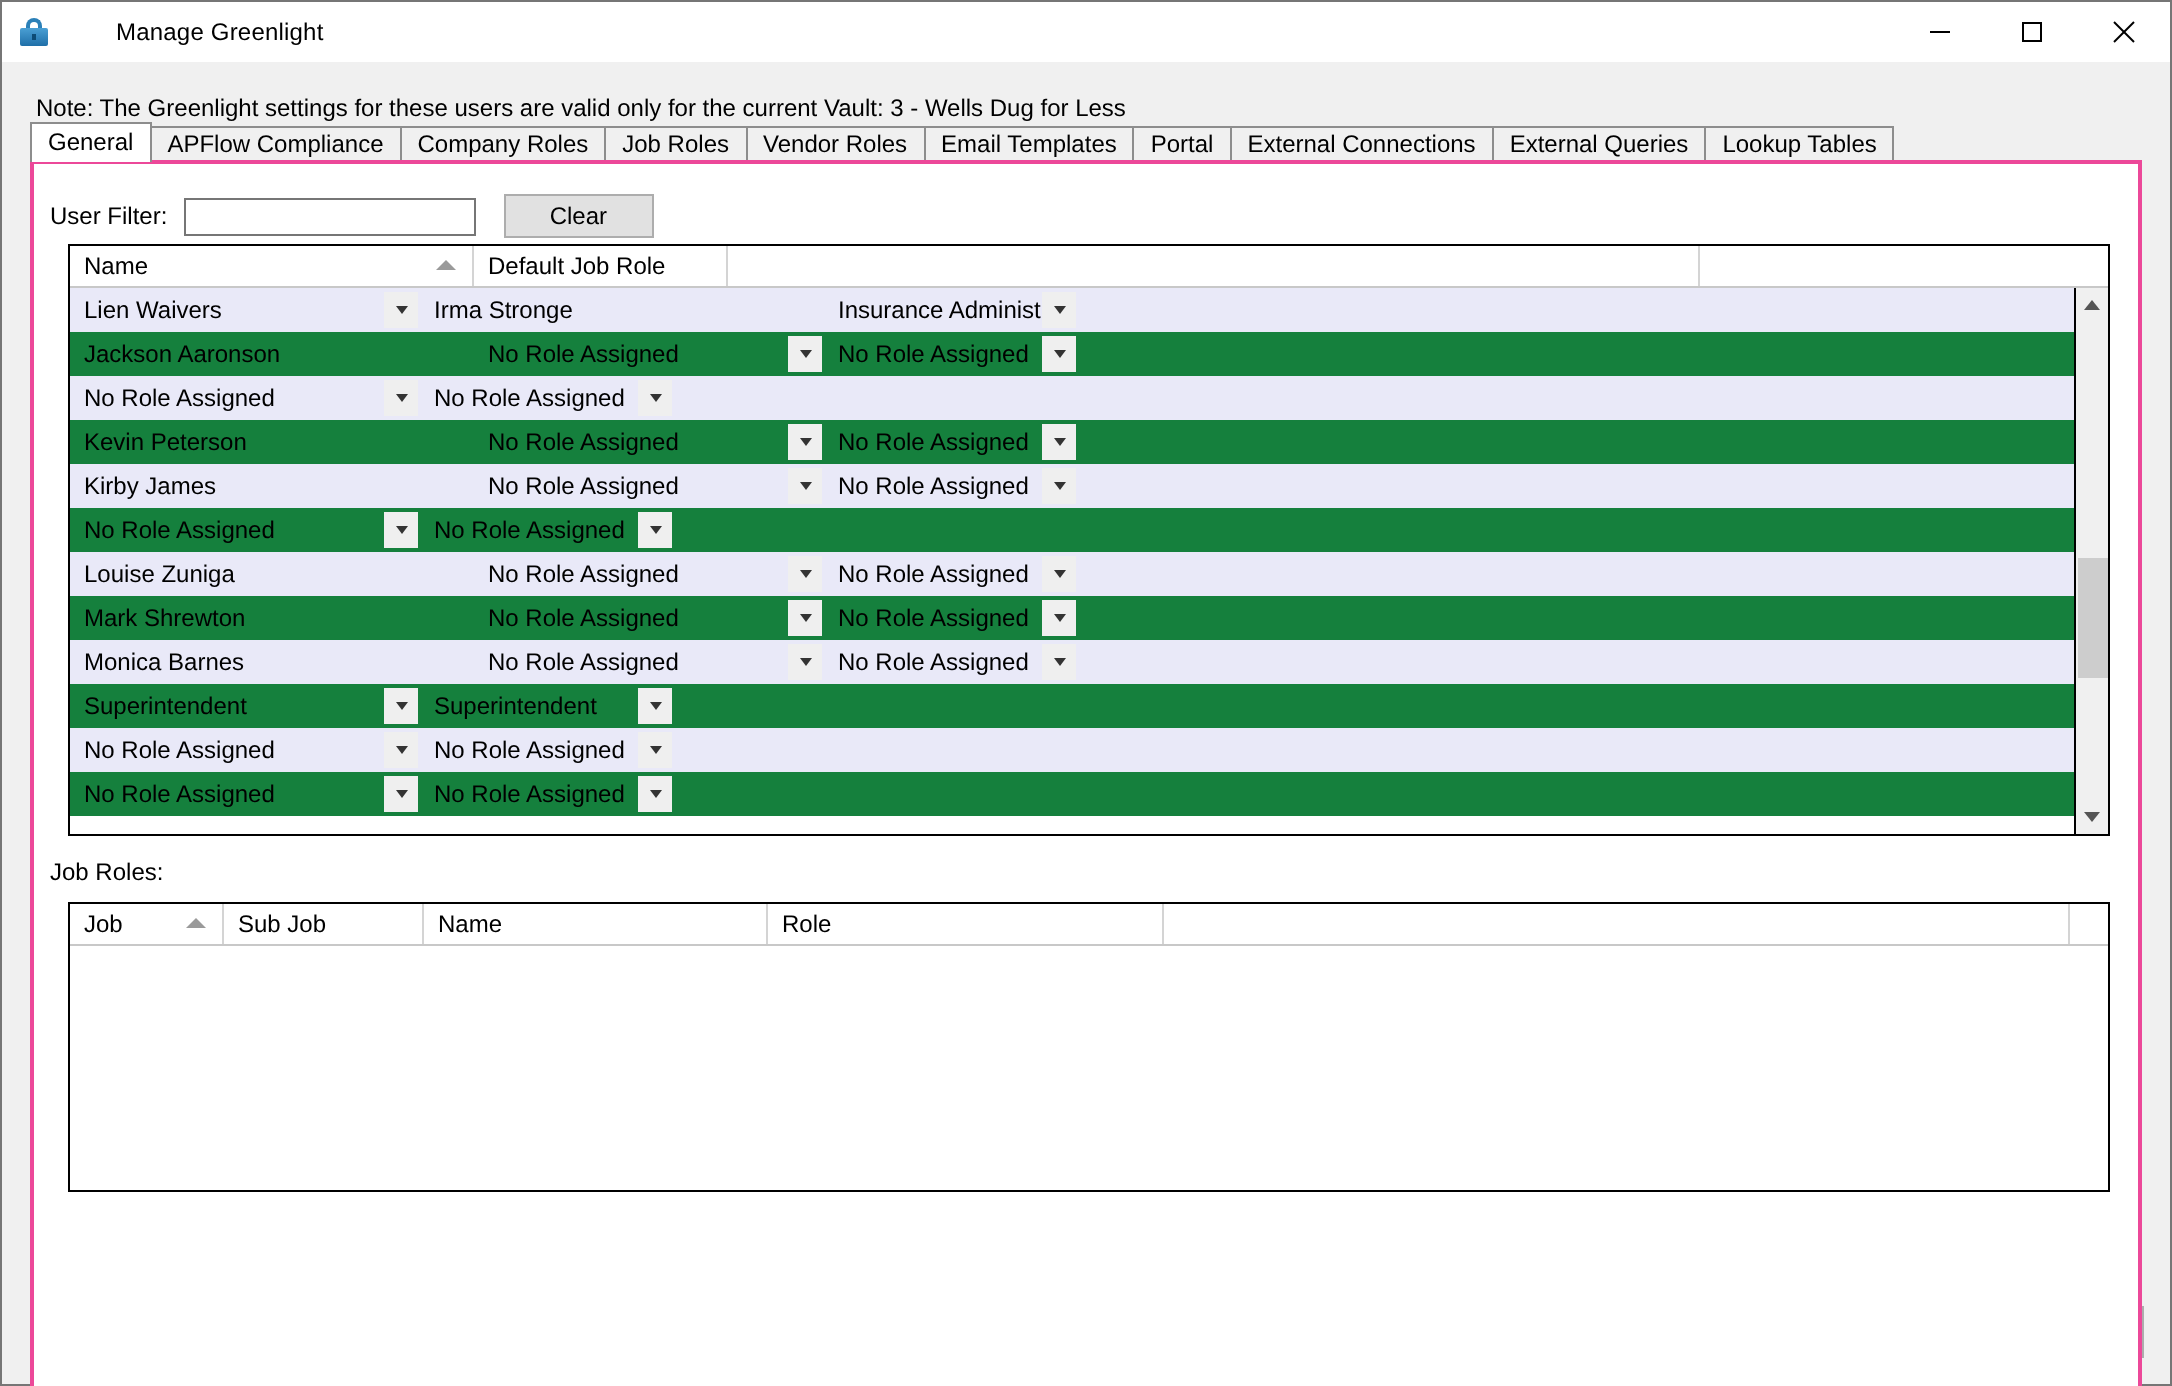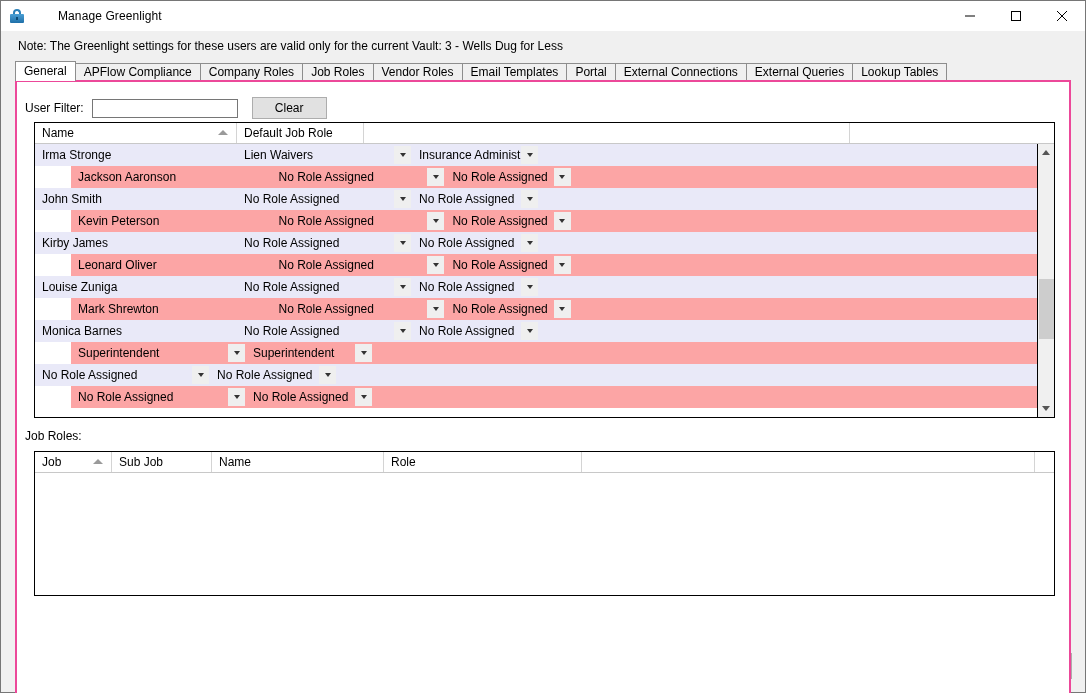--- a/index.html
+++ b/index.html
@@ -91,21 +91,21 @@
     cursor: default;
   }
   .win-btn svg { display: block; }
 
   
   #note-bar {
     flex: 0 0 auto;
     height: 30px;
     background: #f0f0f0;
     display: flex;
-    align-items: center;
+    align-items: flex-end;
     padding-left: 17px;
     font-size: 12px;
   }
 
   
   #tabstrip {
     flex: 0 0 auto;
     height: 19px;
     margin: 0 14px 0 14px;
     display: flex;
@@ -236,21 +236,21 @@
     flex: 1 1 auto;
     overflow: hidden;
     position: relative;
   }
   .grid-row {
     height: 22px;
     display: flex;
     box-sizing: border-box;
   }
   .grid-row.alt { background: #e9e9f8; }
-  .grid-row.norm { background: #fca5a5; margin-left: 36px; }
+  .grid-row.norm { background: #15803d; }
   .gc {
     box-sizing: border-box;
     height: 22px;
     line-height: 22px;
     font-size: 12px;
     padding-left: 7px;
     white-space: nowrap;
     overflow: hidden;
     position: relative;
     cursor: default;
@@ -438,41 +438,40 @@
 
     <div id="users-grid">
       <div class="grid-head" id="users-head">
           <div class="gh-cell" style="width: 202px;"><span>Name</span><div class="sort-arrow"></div></div>
           <div class="gh-cell" style="width: 127px;"><span>Default Job Role</span></div>
           <div class="gh-cell" style="width: 486px;"><span></span></div>
         </div>
       <div class="grid-body">
         <div id="users-rows">
             <div class="grid-row alt">
+              <div class="gc combo" style="width: 175px;"><span>Lien Waivers</span><div class="combo-btn">
+                  <div class="combo-arrow"></div>
+                </div></div>
               <div class="gc" style="width: 202px;">Irma Stronge</div>
-              <div class="gc combo" style="width: 175px;"><span>Lien Waivers</span><div class="combo-btn">
-                  <div class="combo-arrow"></div>
-                </div></div>
               <div class="gc combo" style="width: 127px;"><span>Insurance Administr...</span><div class="combo-btn">
                   <div class="combo-arrow"></div>
                 </div></div>
               <div class="gc" style="width: 486px;"></div>
             </div>
             <div class="grid-row norm">
               <div class="gc" style="width: 202px;">Jackson Aaronson</div>
               <div class="gc combo" style="width: 175px;"><span>No Role Assigned</span><div class="combo-btn">
                   <div class="combo-arrow"></div>
                 </div></div>
               <div class="gc combo" style="width: 127px;"><span>No Role Assigned</span><div class="combo-btn">
                   <div class="combo-arrow"></div>
                 </div></div>
               <div class="gc" style="width: 486px;"></div>
             </div>
             <div class="grid-row alt">
-              <div class="gc" style="width: 202px;">John Smith</div>
               <div class="gc combo" style="width: 175px;"><span>No Role Assigned</span><div class="combo-btn">
                   <div class="combo-arrow"></div>
                 </div></div>
               <div class="gc combo" style="width: 127px;"><span>No Role Assigned</span><div class="combo-btn">
                   <div class="combo-arrow"></div>
                 </div></div>
               <div class="gc" style="width: 486px;"></div>
             </div>
             <div class="grid-row norm">
               <div class="gc" style="width: 202px;">Kevin Peterson</div>
@@ -488,21 +487,20 @@
               <div class="gc" style="width: 202px;">Kirby James</div>
               <div class="gc combo" style="width: 175px;"><span>No Role Assigned</span><div class="combo-btn">
                   <div class="combo-arrow"></div>
                 </div></div>
               <div class="gc combo" style="width: 127px;"><span>No Role Assigned</span><div class="combo-btn">
                   <div class="combo-arrow"></div>
                 </div></div>
               <div class="gc" style="width: 486px;"></div>
             </div>
             <div class="grid-row norm">
-              <div class="gc" style="width: 202px;">Leonard Oliver</div>
               <div class="gc combo" style="width: 175px;"><span>No Role Assigned</span><div class="combo-btn">
                   <div class="combo-arrow"></div>
                 </div></div>
               <div class="gc combo" style="width: 127px;"><span>No Role Assigned</span><div class="combo-btn">
                   <div class="combo-arrow"></div>
                 </div></div>
               <div class="gc" style="width: 486px;"></div>
             </div>
             <div class="grid-row alt">
               <div class="gc" style="width: 202px;">Louise Zuniga</div>

